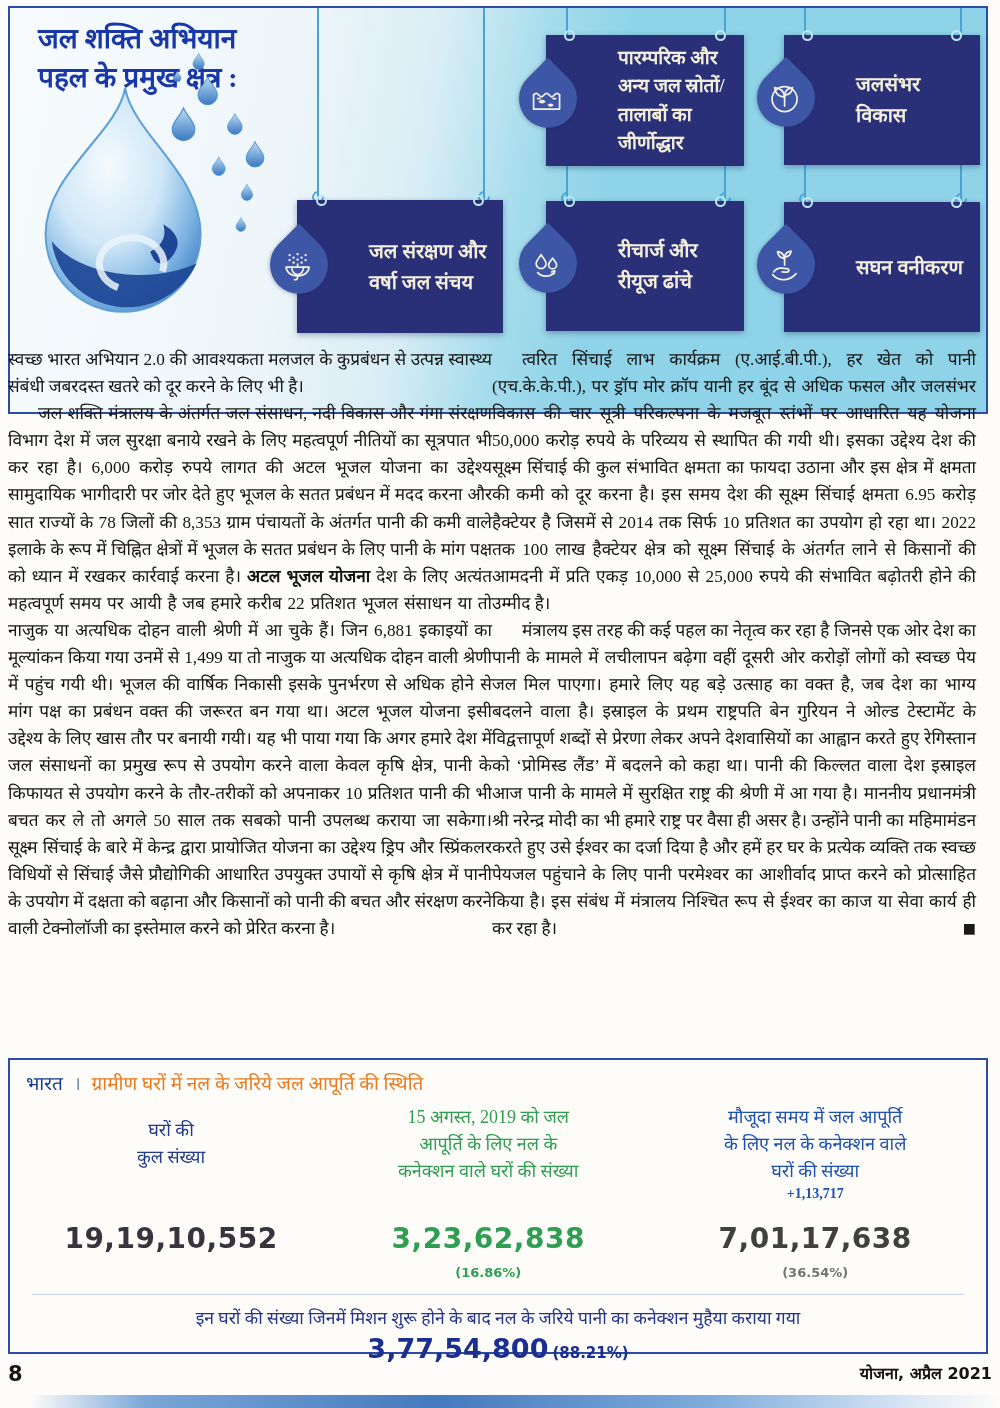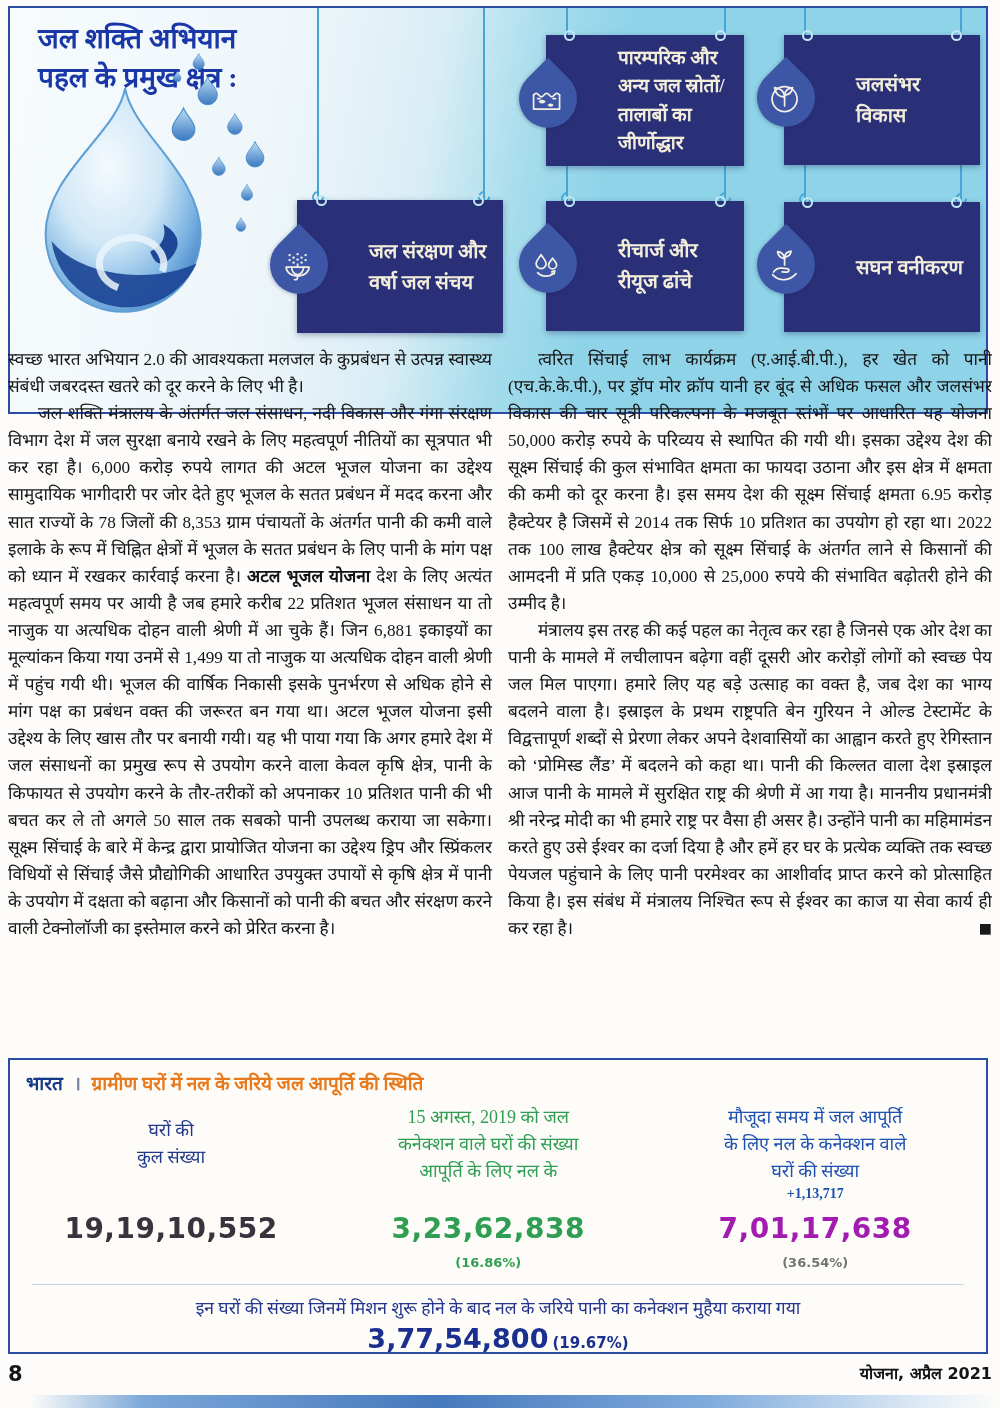--- a/index.html
+++ b/index.html
@@ -33,43 +33,43 @@
 
   .card-a{left:536px;top:27px;width:198px;height:131px;}
   .card-a .label{font-size:19px;line-height:1.5;}
   .card-b{left:774px;top:27px;width:196px;height:130px;}
   .card-c{left:287px;top:192px;width:206px;height:133px;}
   .card-d{left:536px;top:193px;width:198px;height:130px;}
   .card-e{left:774px;top:194px;width:196px;height:130px;}
 
   
   .article{position:absolute;left:8px;top:346px;width:984px;height:722px;overflow:hidden;
-           display:grid;grid-template-columns:484px 484px;column-gap:16px;}
+           display:grid;grid-template-columns:484px 484px;}
   .col{color:#141414;font-size:17.2px;line-height:27.1px;text-align:justify;}
   .col p{margin:0;}
   .col p.ind{text-indent:30px;}
   .col b{font-weight:700;}
   .endmark{float:right;font-family:"DejaVu Sans",sans-serif;font-size:14px;color:#1a1a1a;}
 
   
   .stats{position:absolute;left:8px;top:1058px;width:980px;height:296px;box-sizing:border-box;
          border:2px solid #2b4ba5;background:#fdfcf9;}
-  .stats-head{padding:10px 0 0 16px;font-size:19px;font-weight:700;}
+  .stats-head{padding:10px 0 0 16px;font-size:19px;font-weight:400;}
   .s-bharat{color:#153a8a;}
   .s-sep{color:#7a86a8;padding:0 6px;}
   .s-title{color:#e87a1e;}
   .stats-cols{display:flex;margin-top:6px;}
   .scol{text-align:center;}
   .scol.c1{width:33%;} .scol.c2{width:32%;} .scol.c3{width:35%;}
   .slabel{height:84px;display:flex;flex-direction:column;justify-content:center;
           font-size:18px;line-height:27px;font-weight:400;}
   .c1 .slabel{color:#233a8c;} .c2 .slabel{color:#2f9e52;} .c3 .slabel{color:#1d50b0;}
   .sdelta{height:20px;font-family:Liberation Serif, serif;font-size:14px;font-weight:700;color:#1d50b0;}
-  .svalue{font-family:"DejaVu Sans",sans-serif;font-size:28px;font-weight:700;letter-spacing:.5px;margin-top:6px;}
-  .c1 .svalue{color:#39333d;} .c2 .svalue{color:#2f9e52;} .c3 .svalue{color:#a21caf;}
+  .svalue{font-family:"DejaVu Sans",sans-serif;font-size:28px;font-weight:700;letter-spacing:.5px;margin-top:16px;}
+  .c1 .svalue{color:#39333d;} .c2 .svalue{color:#2f9e52;} .c3 .svalue{color:#404040;}
   .spct{font-family:"DejaVu Sans",sans-serif;font-size:13px;font-weight:700;margin-top:10px;}
   .c2 .spct{color:#2f9e52;} .c3 .spct{color:#737373;}
   .stats-div{border:none;border-top:1px solid #c7d2e2;margin:14px 22px 0 22px;}
   .stats-bottom{text-align:center;margin-top:10px;}
   .sb-label{color:#22348e;font-size:17.5px;}
   .sb-line{margin-top:4px;color:#1b2f8e;}
   .sb-value{font-family:"DejaVu Sans",sans-serif;font-size:27px;font-weight:700;color:#1b2f8e;}
   .sb-pct{font-family:"DejaVu Sans",sans-serif;font-size:15px;font-weight:700;color:#1b2f8e;margin-left:4px;}
 
   
@@ -247,22 +247,22 @@
           <span>घरों की</span>
           <span>कुल संख्या</span>
         </div>
         <div class="sdelta"></div>
         <div class="svalue">19,19,10,552</div>
       </div>
 
       <div class="scol c2">
         <div class="slabel">
           <span>15 अगस्त, 2019 को जल</span>
+          <span>आपूर्ति के लिए नल के</span>
           <span>कनेक्शन वाले घरों की संख्या</span>
-          <span>आपूर्ति के लिए नल के</span>
         </div>
         <div class="sdelta"></div>
         <div class="svalue">3,23,62,838</div>
         <div class="spct">(16.86%)</div>
       </div>
 
       <div class="scol c3">
         <div class="slabel">
           <span>मौजूदा समय में जल आपूर्ति</span>
           <span>के लिए नल के कनेक्शन वाले</span>
@@ -272,21 +272,21 @@
         <div class="svalue">7,01,17,638</div>
         <div class="spct">(36.54%)</div>
       </div>
     </div>
 
     <hr class="stats-div">
 
     <div class="stats-bottom">
       <div class="sb-label">इन घरों की संख्या जिनमें मिशन शुरू होने के बाद नल के जरिये पानी का कनेक्शन मुहैया कराया गया</div>
       <div class="sb-line">
-        <span class="sb-value">3,77,54,800</span><span class="sb-pct">(19.67%)</span>
+        <span class="sb-value">3,77,54,800</span><span class="sb-pct">(88.21%)</span>
       </div>
     </div>
   </section>
 
   <div class="footer">
     <span class="page-num">8</span>
     <span class="issue">योजना, अप्रैल 2021</span>
   </div>
   <div class="bottom-decor"></div>
 

